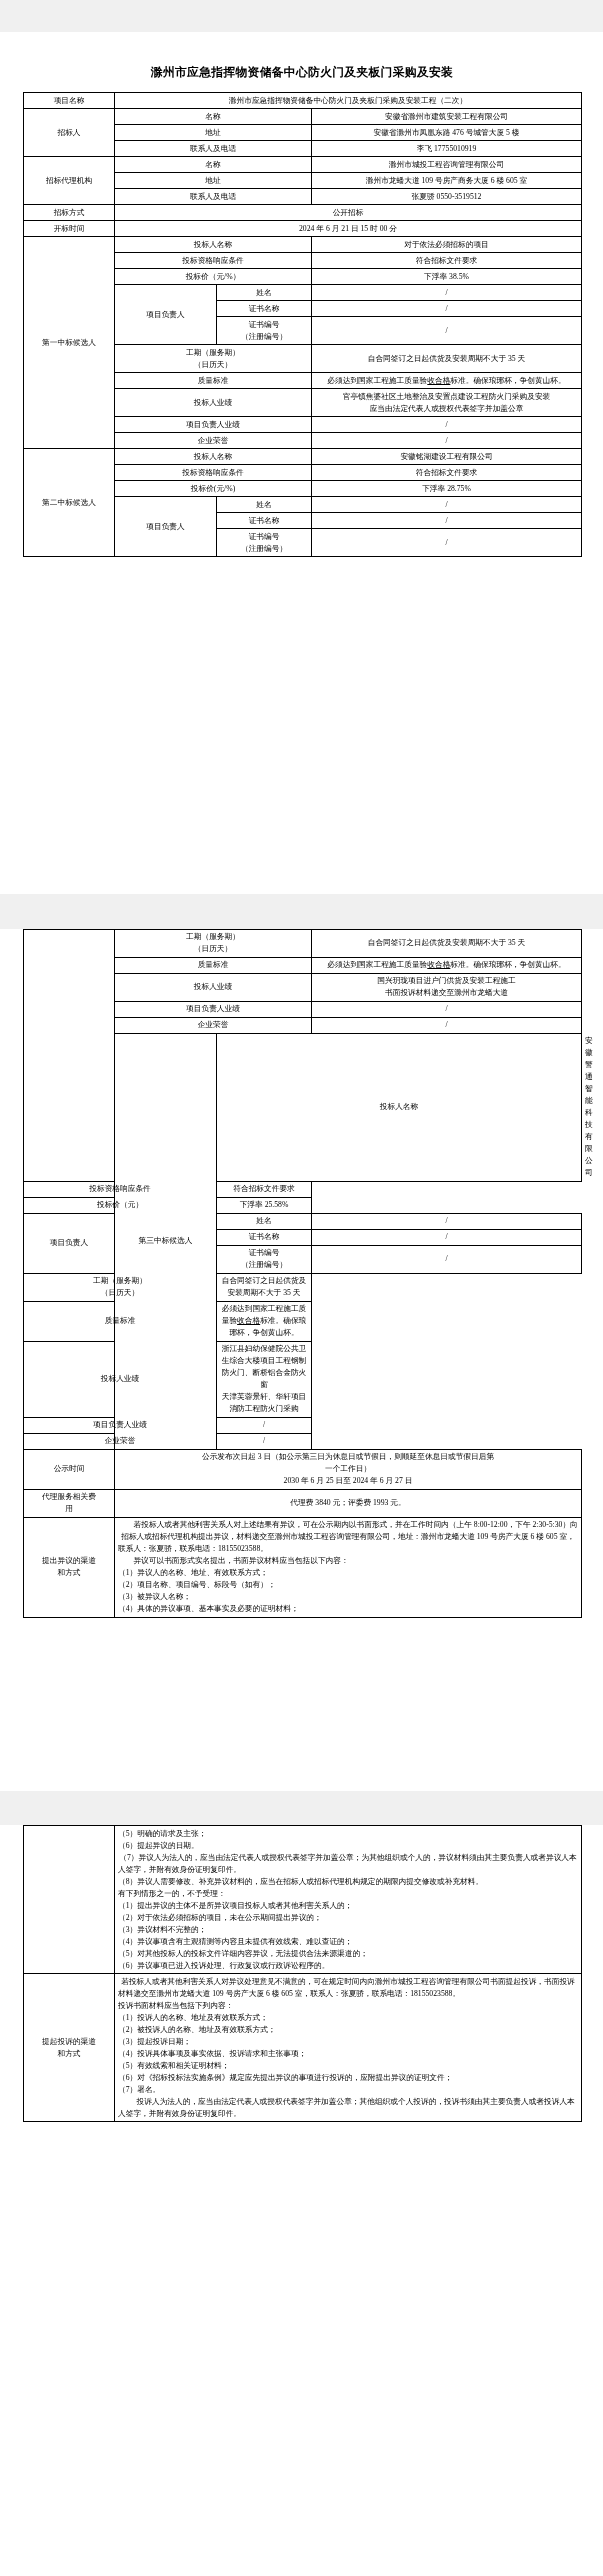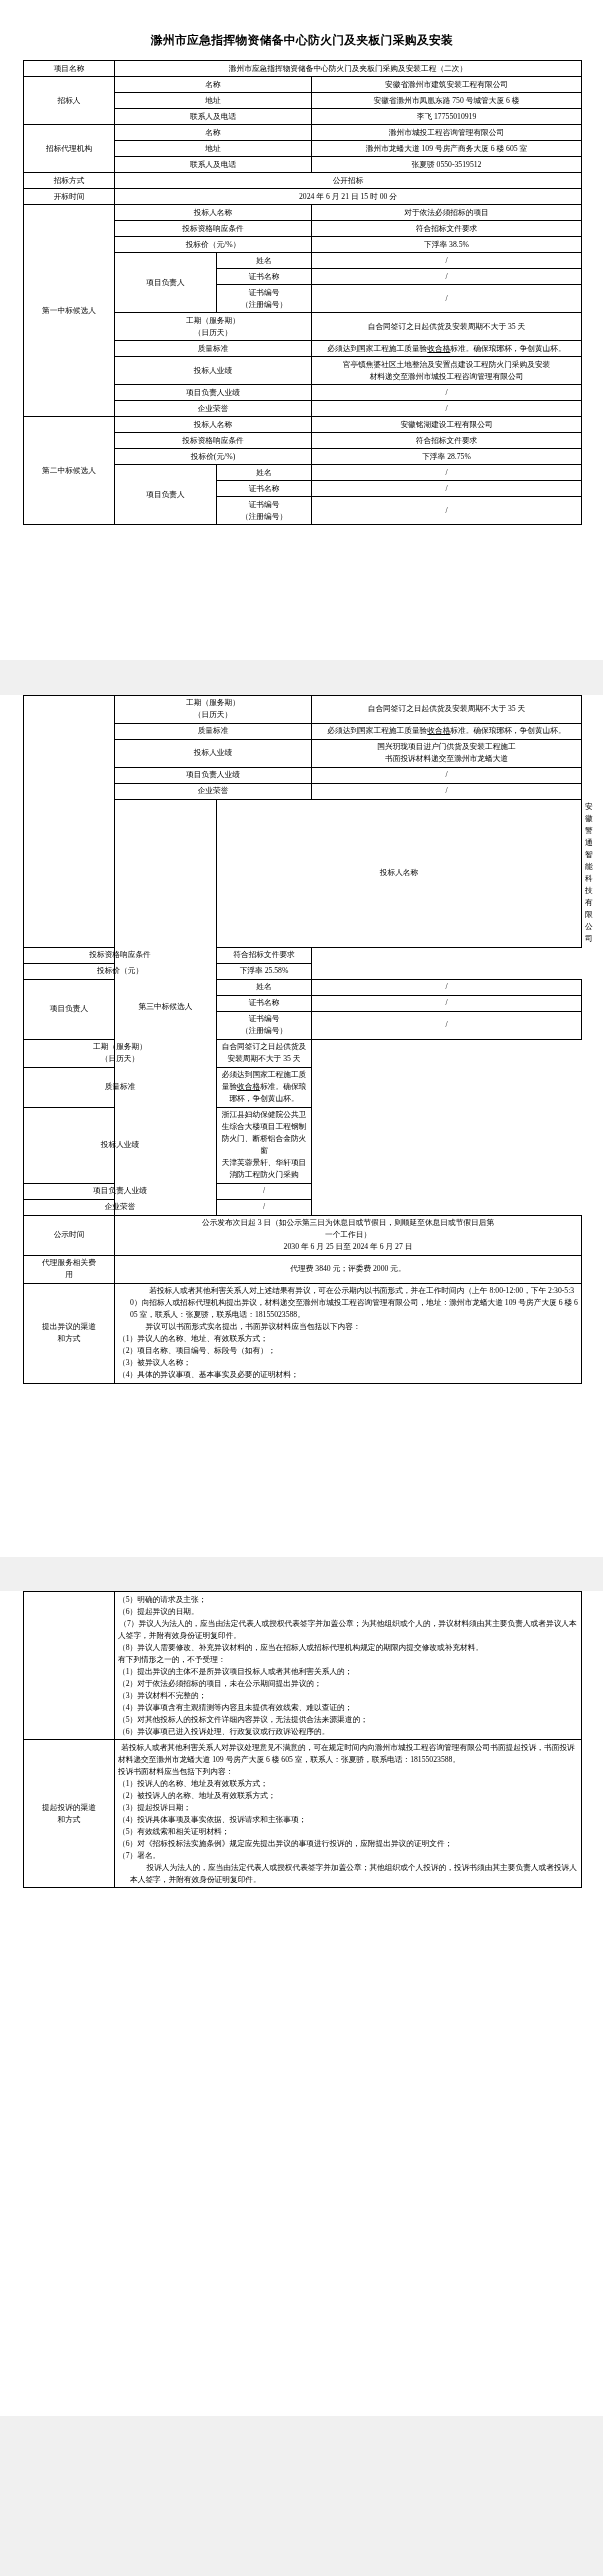--- a/index.html
+++ b/index.html
@@ -1,21 +1,21 @@
 <!DOCTYPE html>
 <html lang="zh" style="font-size:12px"><head>
 <meta charset="utf-8">
 <style>
   html,body{margin:0;padding:0;background:#f0f0f0;}
   body{font-family:"Liberation Serif","DejaVu Serif",serif;color:#000;}
   .page{
     width:604px;background:#ffffff;margin:0 auto;position:relative;
     box-sizing:border-box;
   }
-  .page-1{height:660px;padding:0 23px;}
+  .page-1{height:862px;padding:0 23px;margin-top:32px;}
   .gap{height:13.7px;background:#f0f0f0;width:604px;margin:0 auto;}
   .page-2{height:862px;padding:0 23px;}
   .page-3{height:825px;padding:0 23px;}
 
   .doc-title{
     text-align:center;font-weight:bold;font-size:11.8px;line-height:17.5px;
     padding-top:32px;letter-spacing:0.3px;
   }
   .doc-title .ln{display:block;}
 
@@ -30,21 +30,21 @@
     padding:1.5px 3px;vertical-align:middle;
     text-align:center;
     word-break:break-all;
   }
   td.label{text-align:center;}
   td.body-text{
     text-align:justify;text-align-last:left;
     padding:3px 6px 3px 4.6px;line-height:13.3px;
   }
   td.body-text p{margin:0;}
-  td.body-text p.ind{text-indent:2em;margin-left:12px;}
+  td.body-text p.ind{text-indent:2em;}
   .slash{font-size:8.4px;}
   .und{text-decoration:underline;}
 
   
   col.c1{width:91px;}
   col.c2{width:102px;}
   col.c3{width:95px;}
   col.c4{width:270px;}
 </style>
 </head>
@@ -69,21 +69,21 @@
         <td colspan="3">滁州市应急指挥物资储备中心防火门及夹板门采购及安装工程（二次）</td>
       </tr>
 
       <tr>
         <td class="label" rowspan="3">招标人</td>
         <td colspan="2">名称</td>
         <td>安徽省滁州市建筑安装工程有限公司</td>
       </tr>
       <tr>
         <td colspan="2">地址</td>
-        <td>安徽省滁州市凤凰东路 750 号城管大厦 6 楼</td>
+        <td>安徽省滁州市凤凰东路 476 号城管大厦 5 楼</td>
       </tr>
       <tr>
         <td colspan="2">联系人及电话</td>
         <td>李飞 17755010919</td>
       </tr>
 
       <tr>
         <td class="label" rowspan="3">招标代理机构</td>
         <td colspan="2">名称</td>
         <td>滁州市城投工程咨询管理有限公司</td>
@@ -143,21 +143,21 @@
         <td>自合同签订之日起供货及安装周期不大于 35 天</td>
       </tr>
       <tr>
         <td colspan="2">质量标准</td>
         <td><span>必须达到国家工程施工质量验</span><span class="und">收合格</span><span>标准。确保琅琊杯，争创黄山杯。</span></td>
       </tr>
       <tr>
         <td colspan="2">投标人业绩</td>
         <td>
           <div>官亭镇焦婆社区土地整治及安置点建设工程防火门采购及安装</div>
-          <div>材料递交至滁州市城投工程咨询管理有限公司</div>
+          <div>应当由法定代表人或授权代表签字并加盖公章</div>
         </td>
       </tr>
       <tr>
         <td colspan="2">项目负责人业绩</td>
         <td class="slash">/</td>
       </tr>
       <tr>
         <td colspan="2">企业荣誉</td>
         <td class="slash">/</td>
       </tr>
@@ -297,21 +297,21 @@
           <div>公示发布次日起 3 日（如公示第三日为休息日或节假日，则顺延至休息日或节假日后第</div>
           <div>一个工作日）</div>
           <div>2030 年 6 月 25 日至 2024 年 6 月 27 日</div>
         </td>
       </tr>
       <tr>
         <td class="label">
           <div>代理服务相关费</div>
           <div>用</div>
         </td>
-        <td colspan="3">代理费 3840 元；评委费 2000 元。</td>
+        <td colspan="3">代理费 3840 元；评委费 1993 元。</td>
       </tr>
 
       <tr>
         <td class="label">
           <div>提出异议的渠道</div>
           <div>和方式</div>
         </td>
         <td colspan="3" class="body-text">
           <p class="ind">若投标人或者其他利害关系人对上述结果有异议，可在公示期内以书面形式，并在工作时间内（上午 8:00-12:00，下午 2:30-5:30）向招标人或招标代理机构提出异议，材料递交至滁州市城投工程咨询管理有限公司，地址：滁州市龙蟠大道 109 号房产大厦 6 楼 605 室，联系人：张夏骄，联系电话：18155023588。</p>
           <p class="ind">异议可以书面形式实名提出，书面异议材料应当包括以下内容：</p>

